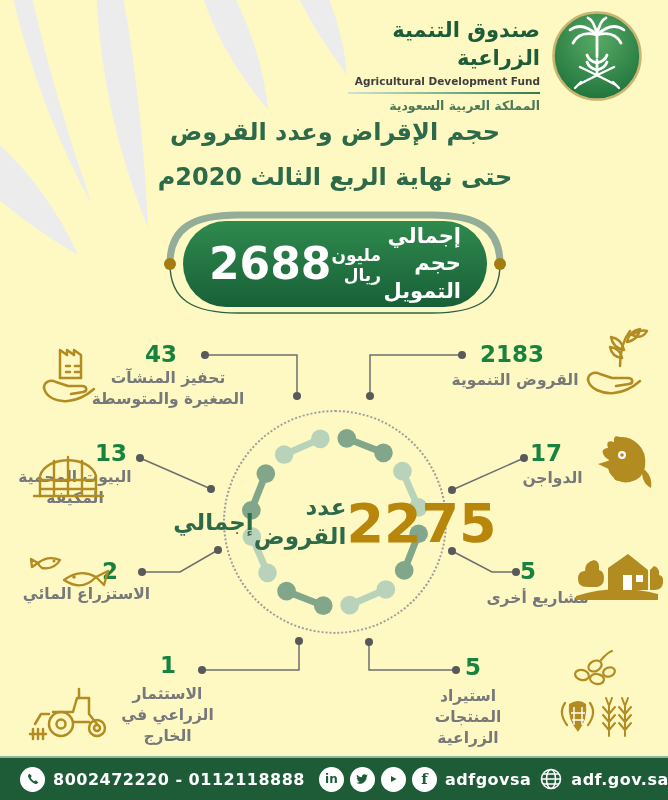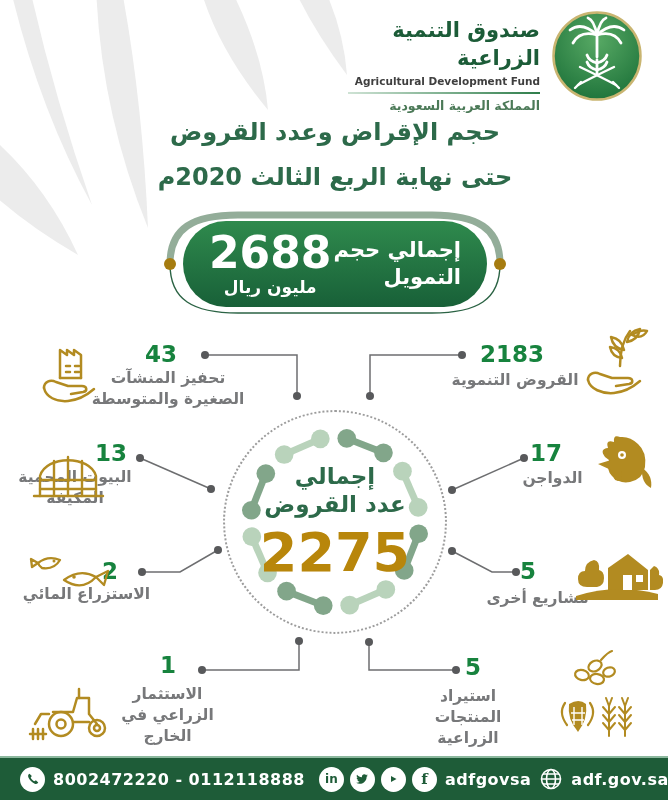--- a/index.html
+++ b/index.html
@@ -1,18 +1,18 @@
 <!DOCTYPE html>
 <html><head>
 <meta charset="utf-8">
 <style>
   html,body { margin:0; padding:0; background:#888; }
   .stage {
     position:relative; width:668px; height:800px; margin:0 auto;
-    background:#ffffff; overflow:hidden;
+    background:#fef9c3; overflow:hidden;
     font-family:"DejaVu Sans", sans-serif;
   }
   svg { display:block; }
 
   
   .palm-deco { position:absolute; top:0; left:0; pointer-events:none; }
 
   
   .brand-text { position:absolute; left:348px; top:16px; width:192px; text-align:right; direction:rtl; }
   .brand-ar { font-size:21px; font-weight:bold; color:#1c5c38; line-height:28px; }
@@ -25,30 +25,30 @@
   
   .main-title { position:absolute; top:110px; left:1px; width:100%;
     text-align:center; color:#2d6a4a; font-weight:bold; font-size:24px; line-height:45px; direction:rtl; }
 
   
   .pill-wrap { position:absolute; left:163px; top:208px; width:344px; height:112px; }
   .pill-inner { position:absolute; left:20px; top:13px; width:304px; height:86px;
     border-radius:43px; background:linear-gradient(180deg,#2f8a4d,#186038);
     display:flex; align-items:center; justify-content:space-between;
     padding:0 26px; box-sizing:border-box; color:#fff; }
-  .pill-number { display:flex; flex-direction:column; align-items:center; }
+  .pill-number { display:flex; align-items:center; }
   .pill-value { font-size:44px; font-weight:bold; line-height:1; }
   .pill-unit { font-size:17px; font-weight:bold; margin-top:2px; direction:rtl; }
   .pill-label { width:128px; font-size:21px; font-weight:bold; 
     line-height:1.3; direction:rtl; }
 
   
   .loans-circle { position:absolute; left:223px; top:410px; width:224px; height:224px;
     border:2px dotted #9c9c9c; border-radius:50%; box-sizing:border-box; }
-  .loans-text { position:absolute; inset:0; display:flex; flex-direction:column;
+  .loans-text { position:absolute; inset:0; display:flex; 
     align-items:center; justify-content:center; }
   .loans-label { font-size:23px; font-weight:bold; color:#2d6a4a; line-height:1.25; direction:rtl; }
   .loans-value { font-size:54px; font-weight:bold; color:#b8860b; line-height:1.1; margin-top:4px; }
 
   
   .cat-number { position:absolute; font-weight:bold; font-size:23px; color:#17833e;
     text-align:left; line-height:1.2; }
   .cat-label { position:absolute; font-weight:bold; font-size:15.5px; color:#77787a;
     text-align:center; line-height:1.35; direction:rtl; }
   .cat-icon { position:absolute; }

